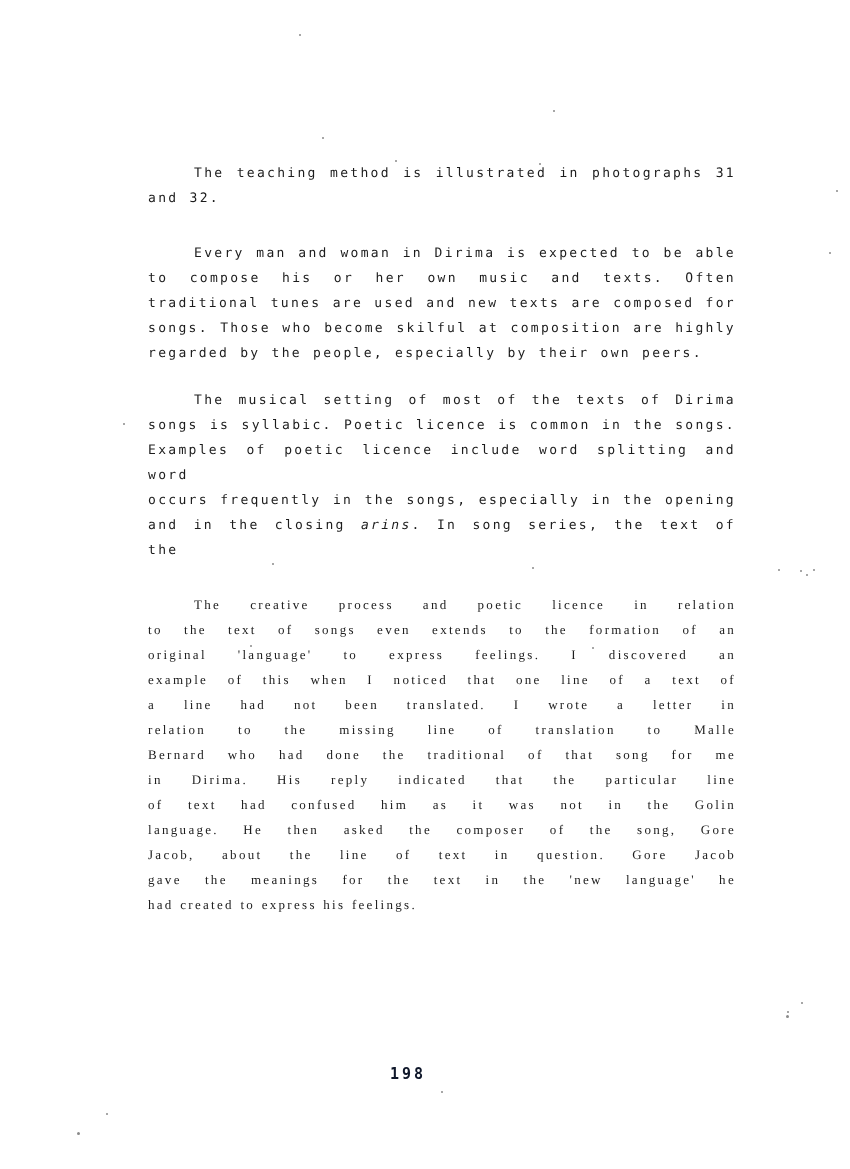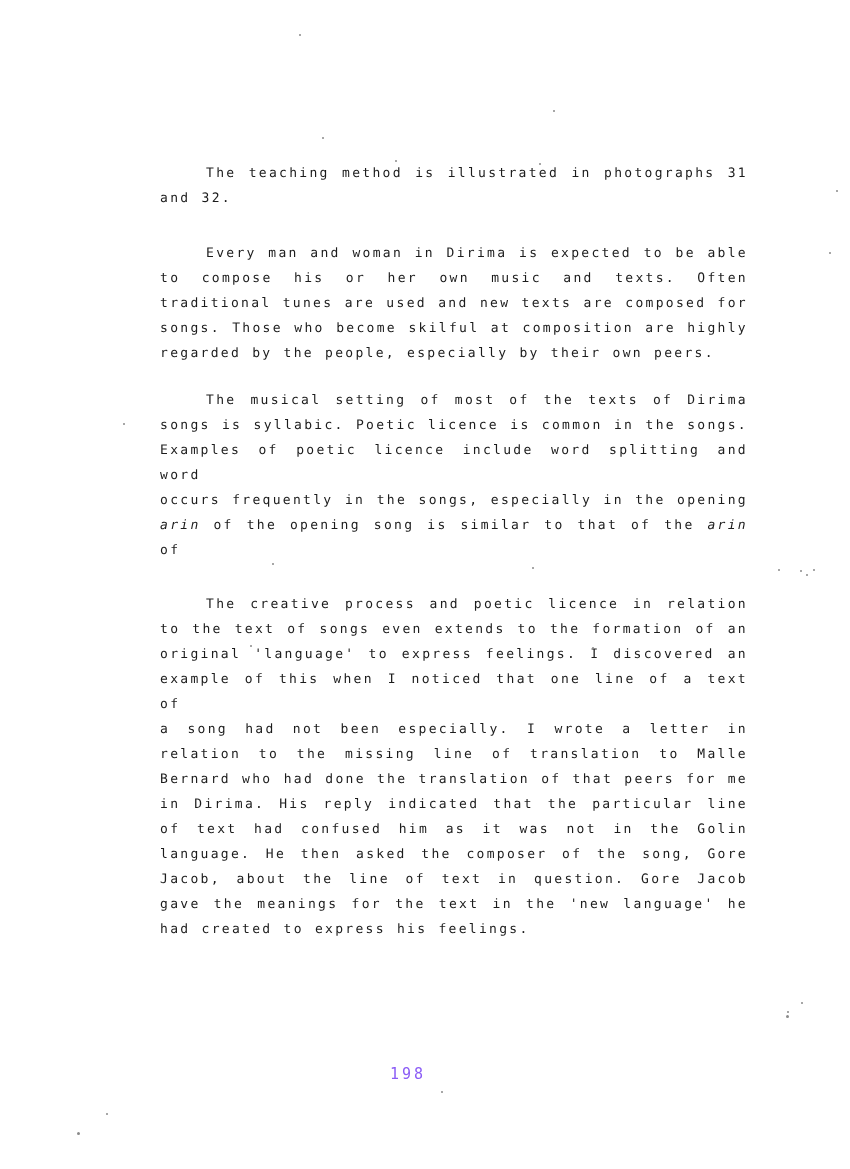--- a/index.html
+++ b/index.html
@@ -14,26 +14,25 @@
     background: #ffffff;
     overflow: hidden;
     font-family: "DejaVu Sans Mono", "Liberation Mono", monospace;
     color: #1c1c1c;
   }
   .textblock {
     position: absolute;
     left: 148px;
     top: 161px;
     width: 588px;
-    margin-left: 12px;
   }
   .para { margin: 0; }
   .para + .para { margin-top: 30px; }
   .para:nth-child(3) { margin-top: 22px; }
-  .para:nth-child(4) { margin-top: 29px; }
+  .para:nth-child(4) { margin-top: 29px; font-family: Liberation Serif, serif; }
   .ln {
     font-size: 13px;
     line-height: 25px;
     letter-spacing: 2.3px;
     word-spacing: 1px;
     text-align: justify;
     text-align-last: justify;
     text-justify: inter-word;
     text-rendering: geometricPrecision;
   }
@@ -46,21 +45,22 @@
     font-style: italic;
     letter-spacing: 2.3px;
   }
   .page-number {
     position: absolute;
     left: 390px;
     top: 1063px;
     font-size: 15px;
     letter-spacing: 3px;
     line-height: 22px;
-    color: #8b5cf6;
+    color: #0f172a;
+    font-weight: bold;
   }
   .speck {
     position: absolute;
     border-radius: 50%;
     pointer-events: none;
   }
 </style>
 </head>
 <body>
 
@@ -75,30 +75,30 @@
         <div class="ln">to  compose  his  or  her  own  music  and  texts.   Often</div>
         <div class="ln">traditional tunes are used and new texts are composed  for</div>
         <div class="ln">songs.  Those who become skilful at composition are highly</div>
         <div class="ln last">regarded by the people,  especially by their own peers.</div>
       </div>
       <div class="para">
         <div class="ln first">The musical setting of most of the  texts  of  Dirima</div>
         <div class="ln">songs is syllabic.  Poetic licence is common in the songs.</div>
         <div class="ln">Examples of poetic licence include word splitting and word</div>
         <div class="ln">occurs frequently in the songs,  especially in the opening</div>
-        <div class="ln"><i>arin</i> of the opening song is similar to that of the <i>arin</i> of</div>
+        <div class="ln">and in the closing <i>arins</i>.  In song series, the text of the</div>
       </div>
       <div class="para">
         <div class="ln first">The creative process and poetic licence  in  relation</div>
         <div class="ln">to the text of songs even extends to the formation  of  an</div>
         <div class="ln">original 'language' to express feelings.  I discovered  an</div>
         <div class="ln">example of this when I noticed that one line of a text  of</div>
-        <div class="ln">a song had not been  especially.   I  wrote  a  letter  in</div>
+        <div class="ln">a line had not been  translated.   I  wrote  a  letter  in</div>
         <div class="ln">relation to the  missing  line  of  translation  to  Malle</div>
-        <div class="ln">Bernard who had done the translation of that peers  for  me</div>
+        <div class="ln">Bernard who had done the traditional of that song  for  me</div>
         <div class="ln">in Dirima.  His reply indicated that the  particular  line</div>
         <div class="ln">of text had confused him  as  it  was  not  in  the  Golin</div>
         <div class="ln">language.  He then asked the composer of the  song,  Gore</div>
         <div class="ln">Jacob,  about the line of text in  question.   Gore  Jacob</div>
         <div class="ln">gave the meanings for the text in the  'new  language'  he</div>
         <div class="ln last">had created to express his feelings.</div>
       </div>
     </div>
   <div class="page-number">198</div>
 <div class="speck" style="left: 299px; top: 34px; width: 2px; height: 2px; background: rgb(138, 138, 138);"></div>

